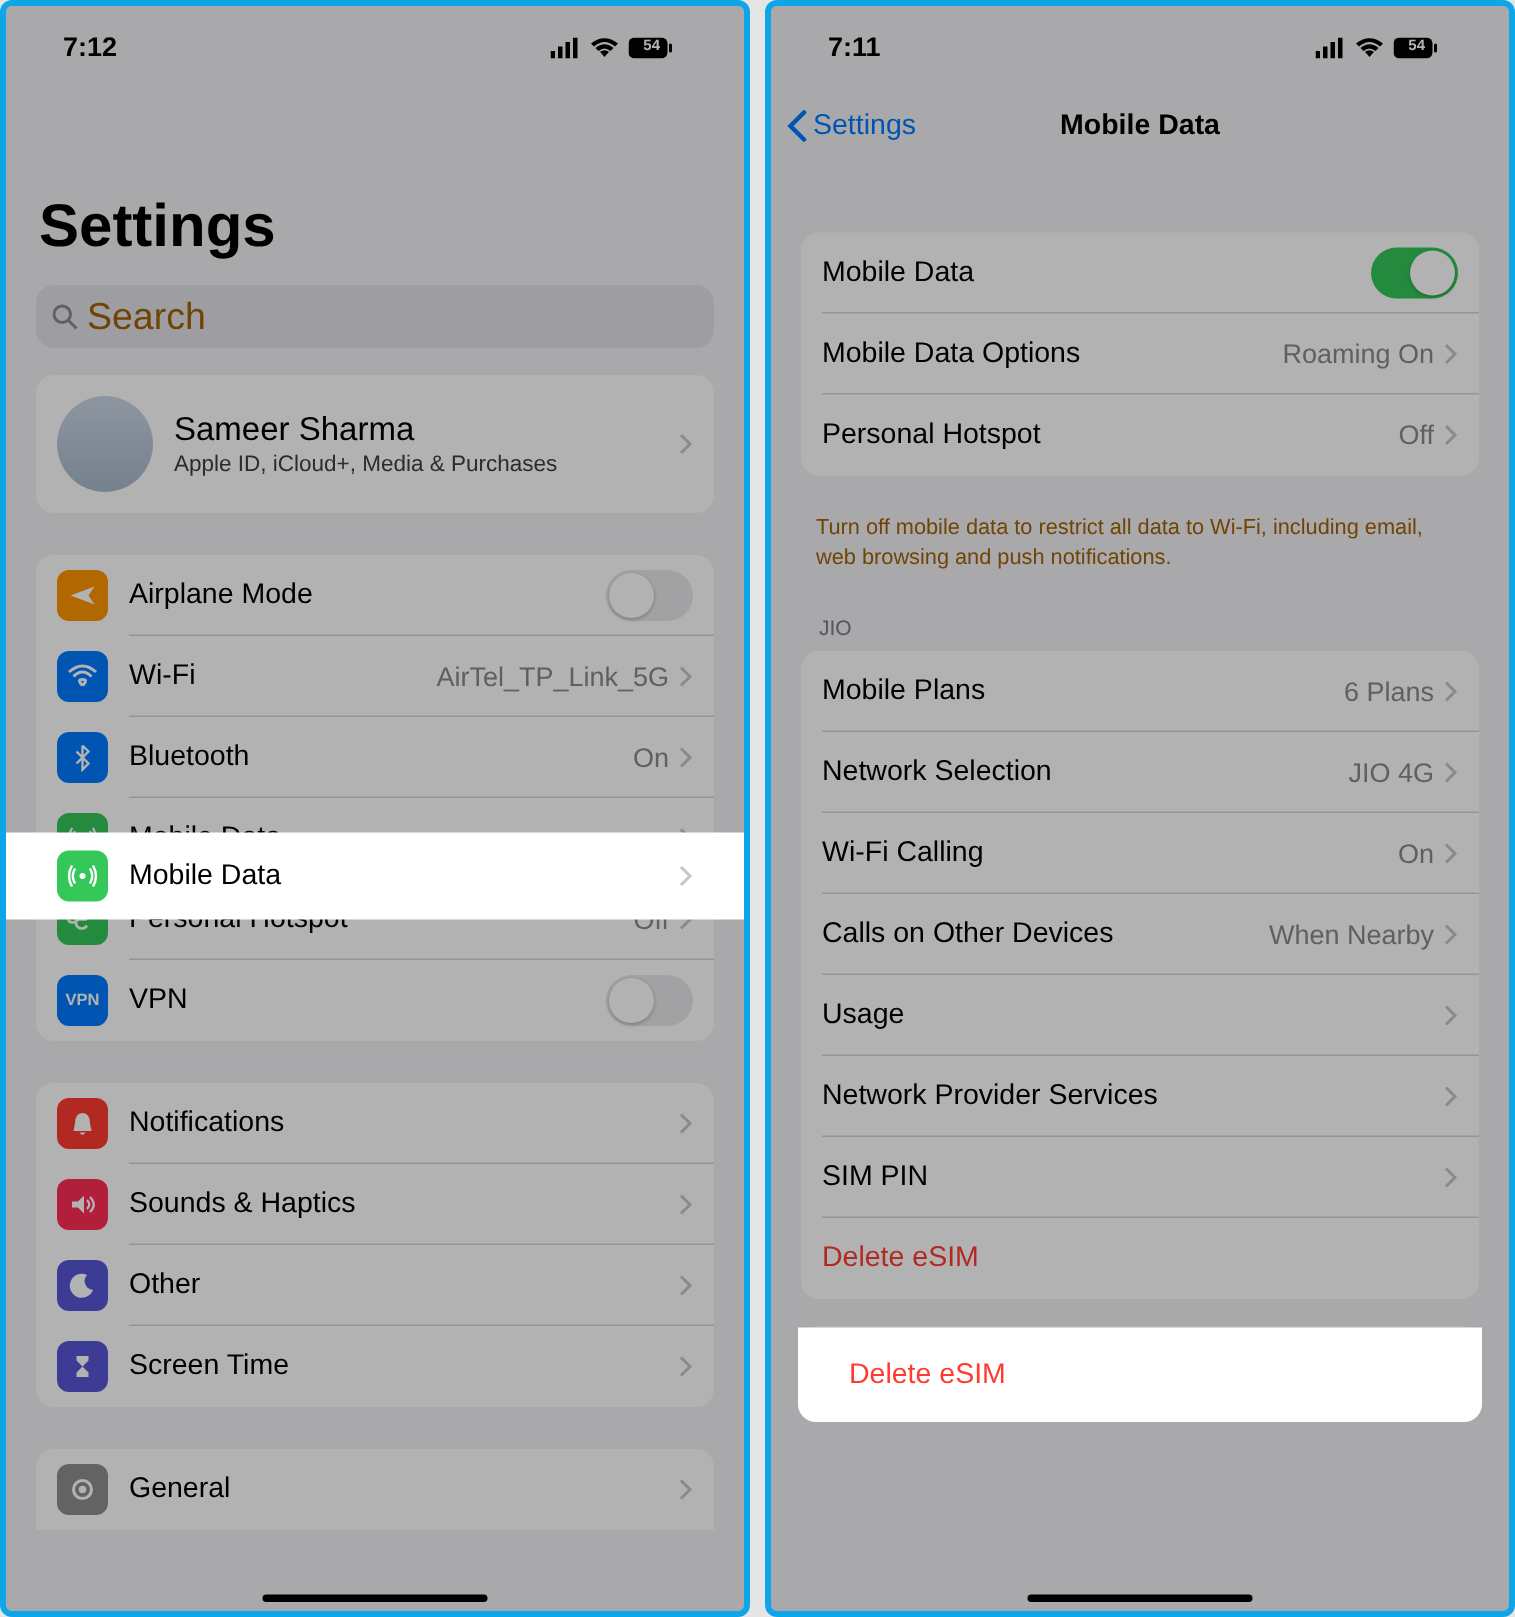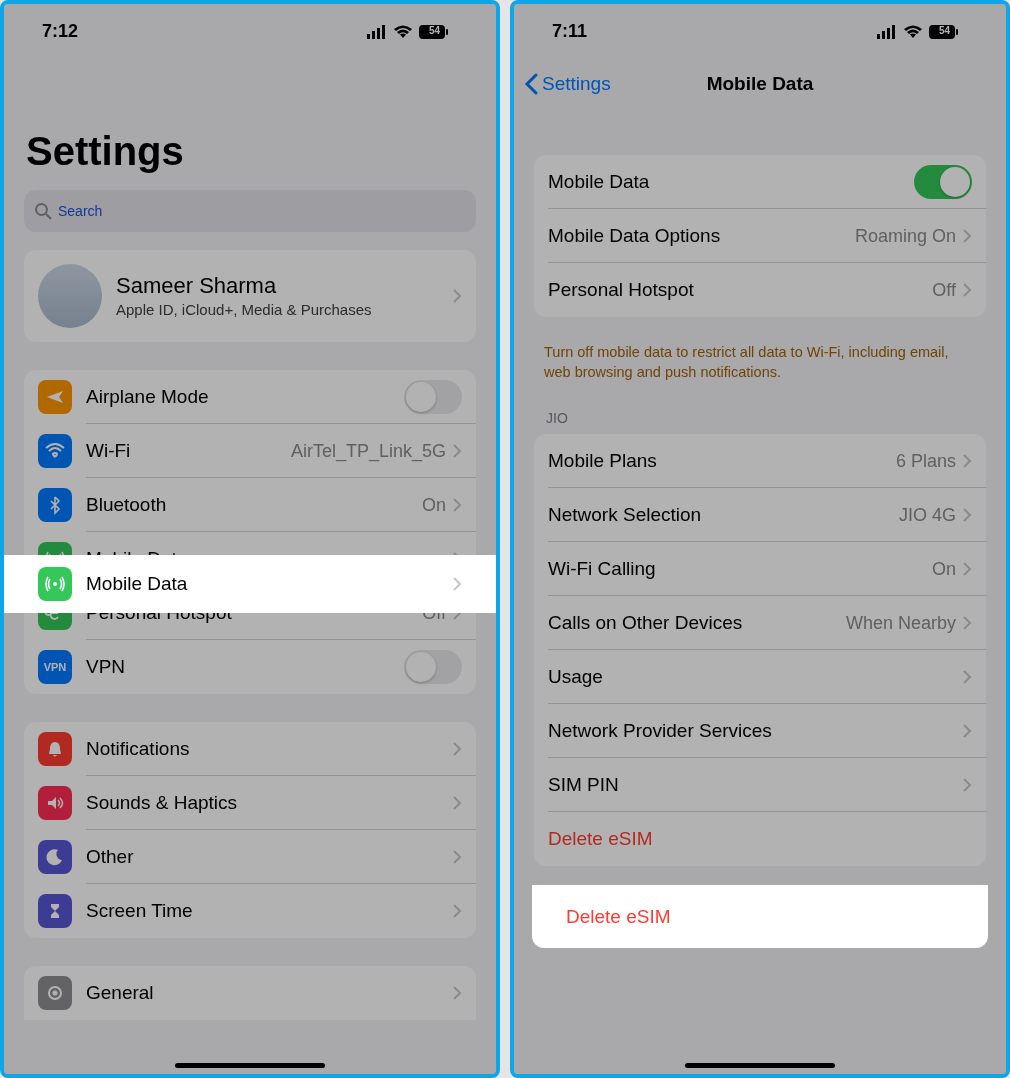--- a/index.html
+++ b/index.html
@@ -56,21 +56,21 @@
 }
 
 .big-title { font-size: 40px; font-weight: 700; padding: 70px 22px 16px; }
 
 .search {
   margin: 0 20px 18px;
   background: #e3e3e9;
   border-radius: 12px;
   height: 42px;
   display:flex; align-items:center;
-  padding: 0 10px; color:#1d4ed8; font-size:14px;
+  padding: 0 10px; color:#a16207; font-size:25px;
 }
 .search svg { margin-right: 6px; }
 
 .group {
   margin: 0 20px 28px;
   background: #fff;
   border-radius: 12px;
   overflow: hidden;
 }
 .group.partial { border-bottom-left-radius:0; border-bottom-right-radius:0; }

